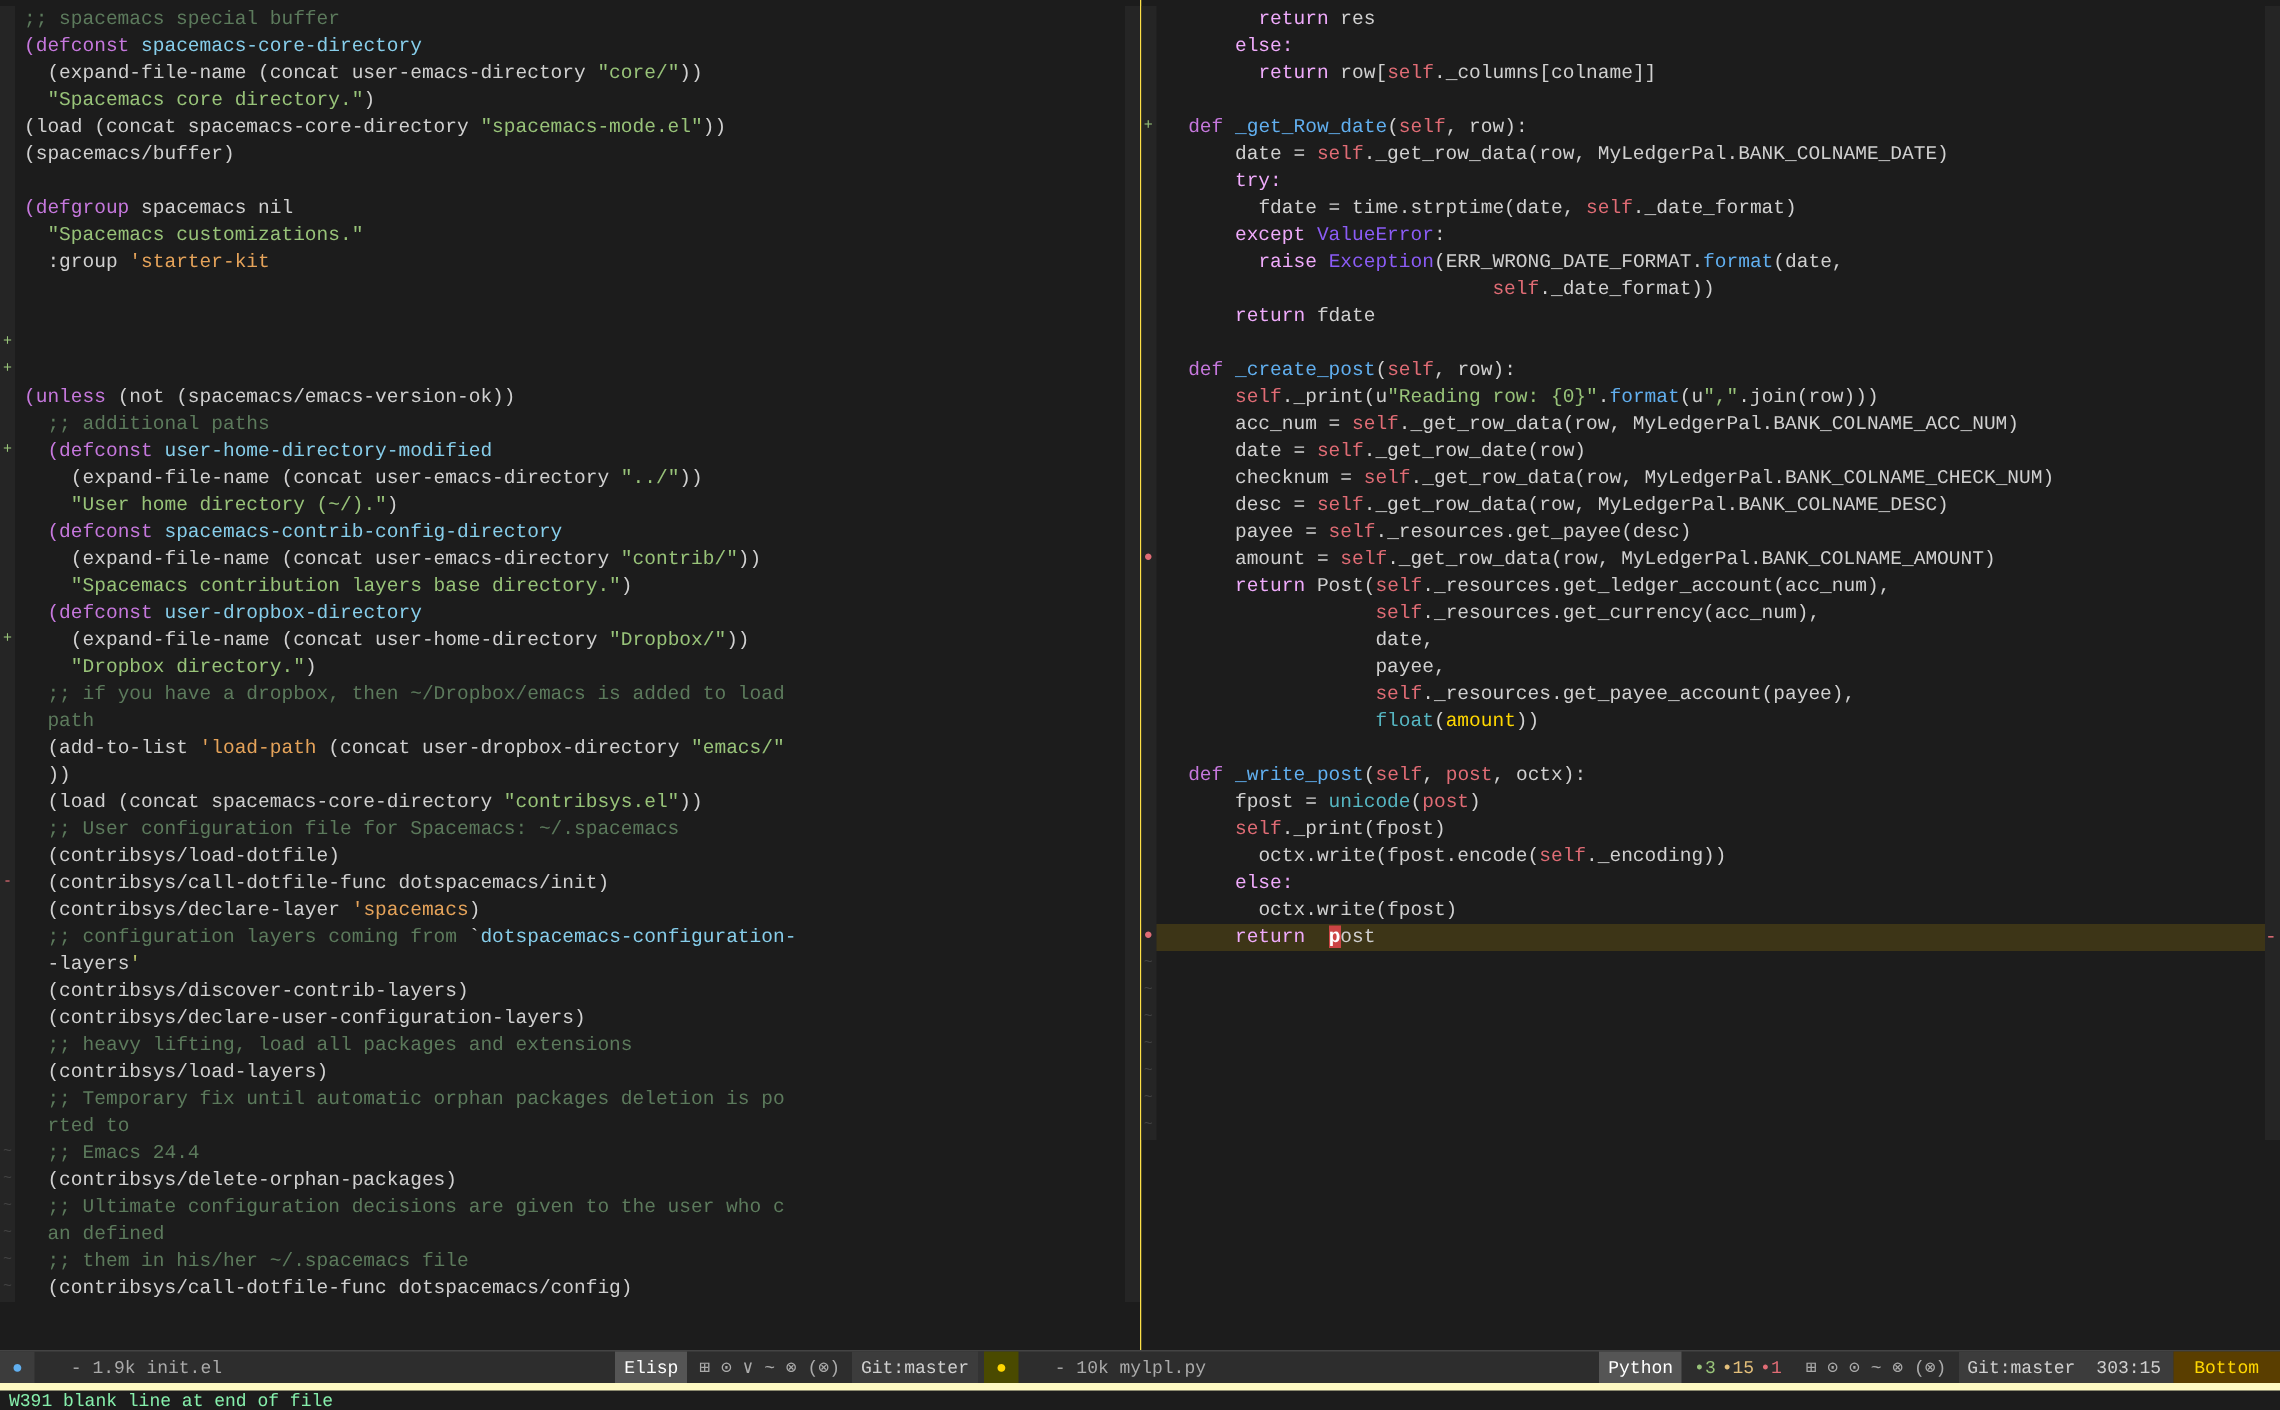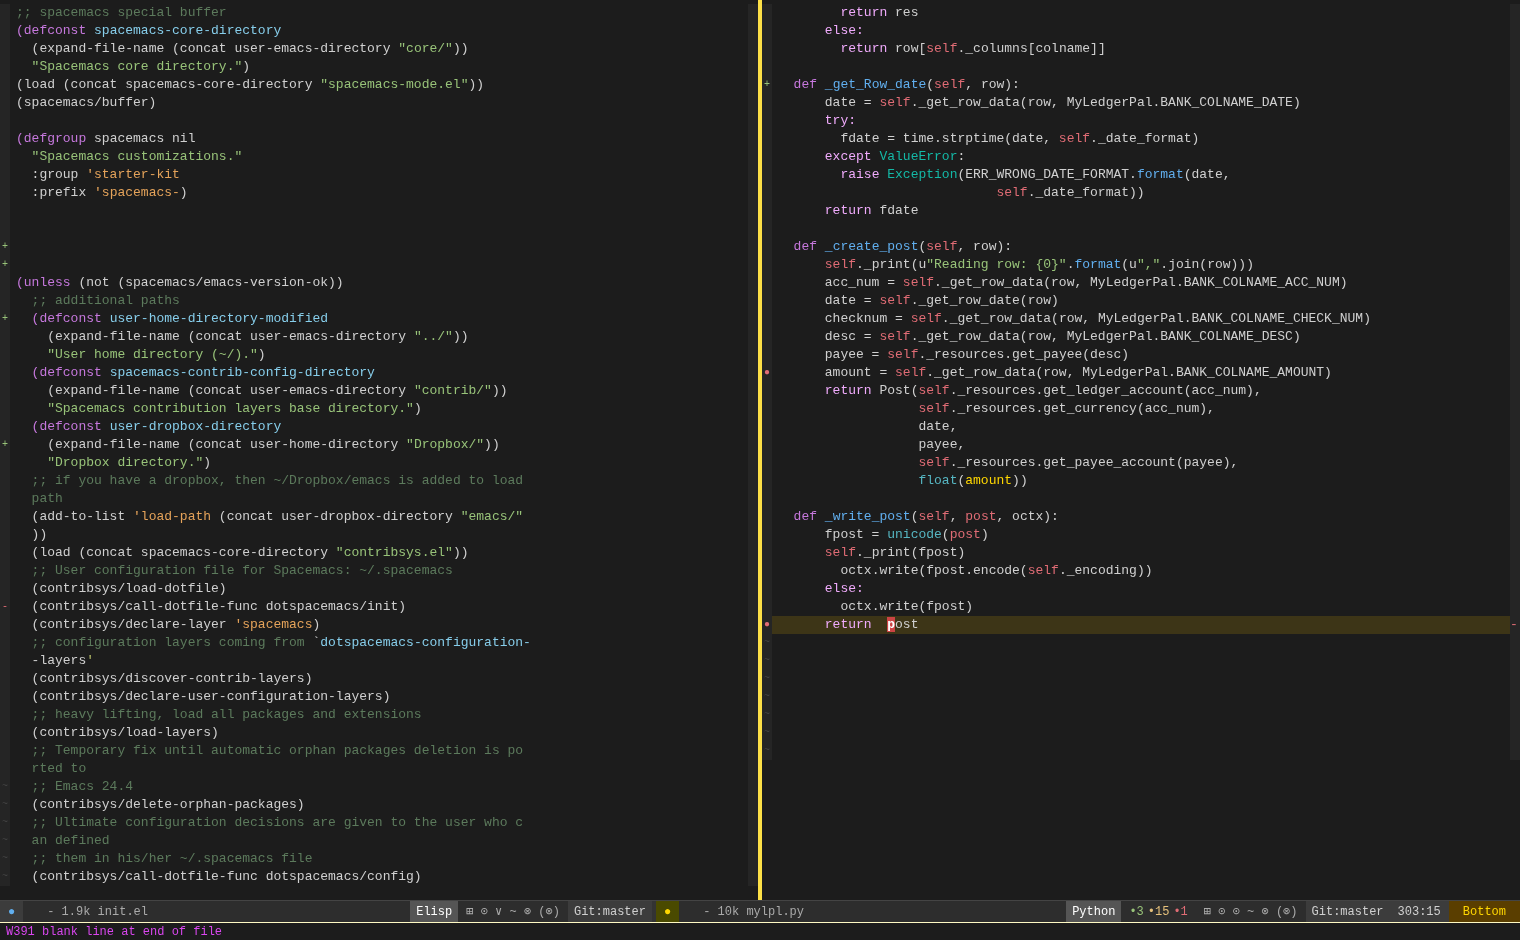--- a/index.html
+++ b/index.html
@@ -21,41 +21,41 @@
       flex: 1;
       overflow: hidden;
     }
     .pane {
       flex: 1;
       overflow: hidden;
       position: relative;
       background: #1c1c1c;
     }
     .pane-left {
-      border-right: 4px solid #fde047;
+      border-right: 1px solid #fde047;
     }
     .code-area {
       height: 100%;
       overflow-y: auto;
       padding: 4px 0;
     }
     .line {
       display: flex;
       min-height: 18px;
       line-height: 18px;
       white-space: pre;
     }
     .code-content {
       padding-left: 6px;
       flex: 1;
     } 
     .comment { color: #5c7a5c; } 
     .py-def { color: #c678dd; } 
     .py-fn-name { color: #61afef; } 
-    .py-class { color: #14b8a6; }
+    .py-class { color: #8b5cf6; }
     .py-kw { color: #f0abfc; }
     .py-builtin { color: #56b6c2; }
     .status-bar {
       height: 22px;
       background: #2d2d2d;
       display: flex;
       align-items: center;
       font-size: 12px;
       border-top: 1px solid #444;
     }
@@ -102,26 +102,26 @@
       background: #5a3e00;
       color: #ffd700;
       padding: 0 14px;
       height: 100%;
       display: flex;
       align-items: center;
     }
     .mini-buffer {
       height: 18px;
       background: #1c1c1c;
-      color: #d946ef;
+      color: #86efac;
       padding: 0 6px;
       font-size: 12px;
       display: flex;
       align-items: center;
-      border-top: 1px solid #fef9c3;
+      border-top: 5px solid #fef9c3;
     }
     .dot-marker {
       color: #e06c75;
       font-weight: bold;
     }
     .plus-marker {
       color: #98c379;
     }
     .minus-marker {
       color: #e06c75;
@@ -217,25 +217,20 @@
           <span class="code-content">  <span class="green">"Spacemacs customizations."</span></span>
           <span class="fringe-right"></span>
         </div>
 
         <div class="line">
           <span class="fringe-left"></span>
           <span class="code-content">  <span class="white">:group </span><span class="orange">'starter-kit</span></span>
           <span class="fringe-right"></span>
         </div>
 
-        <div class="line">
-          <span class="fringe-left"></span>
-          <span class="code-content">  <span class="white">:prefix </span><span class="orange">'spacemacs-</span><span class="white">)</span></span>
-          <span class="fringe-right"></span>
-        </div>
 
         <div class="line">
           <span class="fringe-left"></span>
           <span class="code-content"></span>
           <span class="fringe-right"></span>
         </div>
 
         <div class="line">
           <span class="fringe-left"></span>
           <span class="code-content"></span>

